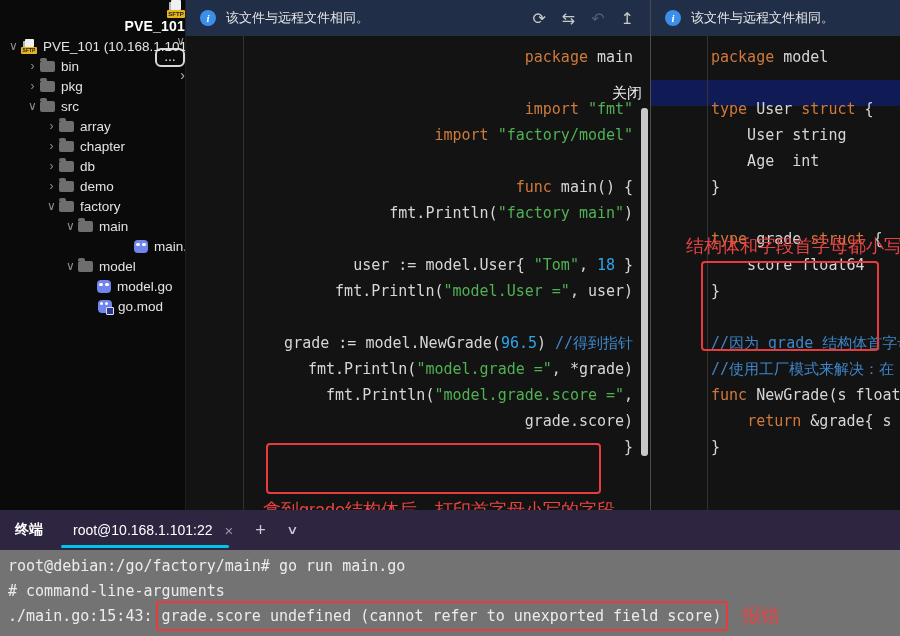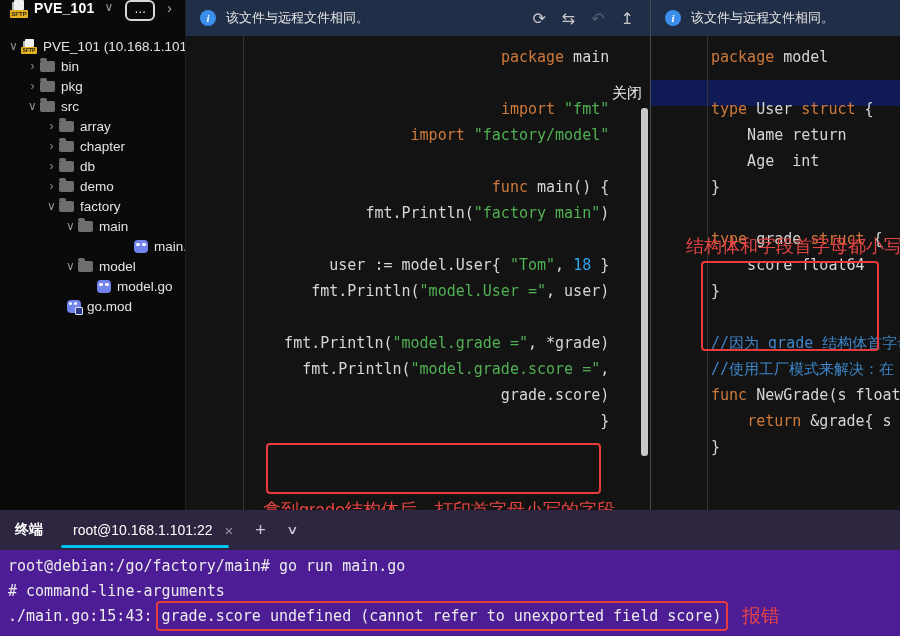--- a/index.html
+++ b/index.html
@@ -4,21 +4,21 @@
 <style>
   * { margin:0; padding:0; box-sizing:border-box; }
   html,body { background:#000; }
   #app {
     position:relative; width:900px; height:636px; overflow:hidden;
     background:#000; font-family:"Liberation Sans", sans-serif;
     color:#ddd; -webkit-font-smoothing:antialiased;
   }
   
   #sidebar { position:absolute; left:0; top:0; width:185px; height:510px; background:#0a0a0a; }
-  .sb-header { position:relative; height:36px; display:flex; align-items:flex-start; padding-left:10px; }
+  .sb-header { position:relative; height:36px; display:flex; align-items:flex-end; padding-left:10px;flex-direction:column; }
   .sb-title { font-weight:bold; font-size:14px; color:#fff; margin-left:6px; letter-spacing:.2px; }
   .sb-chev { color:#9a9a9a; font-size:12px; margin-left:10px; }
   .dots-btn { margin-left:12px; width:30px; height:21px; border:2px solid #d8d8d8; border-radius:6px;
     color:#fff; font-size:12px; line-height:15px; text-align:center; }
   .nav-chev { margin-left:12px; color:#b5b5b5; font-size:14px; }
   
   .sftp-ic { position:relative; width:18px; height:18px; flex:0 0 18px; }
   .sftp-ic .page { position:absolute; left:4px; top:0; width:10px; height:10px; background:#f0f0f0; border-radius:1px; box-shadow:-2px 2px 0 #b9b9b9; }
   .sftp-ic .badge { position:absolute; left:0; bottom:0; width:18px; height:8px; background:#e6b31e; border-radius:1px;
      color:#1a1a1a; font-size:6px; font-weight:bold; line-height:8px; text-align:center; font-family:"Liberation Sans",sans-serif; }
@@ -67,21 +67,21 @@
   #rbox { left:50px; top:225px; width:178px; height:90px; }
   
   #termbar { position:absolute; left:0; top:510px; width:900px; height:40px; background:#2e2640; display:flex; align-items:center; }
   #term-label { font-weight:bold; font-size:14px; color:#fff; margin-left:15px; }
   .term-tab { position:relative; margin-left:30px; height:40px; display:flex; align-items:center; }
   .term-tab .tab-txt { font-size:14px; color:#fff; }
   .tab-underline { position:absolute; left:-12px; bottom:2px; width:168px; height:3px; background:#00c4ee; border-radius:2px; }
   .tab-x { margin-left:12px; color:#9b93ad; font-size:15px; }
   .tab-plus { margin-left:22px; color:#cfc8dd; font-size:18px; }
   .tab-dd { margin-left:22px; color:#cfc8dd; font-size:12px; transform:scaleX(1.4); }
-  #terminal { position:absolute; left:0; top:550px; width:900px; height:86px; background:#4c1d95; }
+  #terminal { position:absolute; left:0; top:550px; width:900px; height:86px; background:#737373; }
   #term-lines { position:absolute; left:8px; top:4px; font-family:"DejaVu Sans Mono", monospace; font-size:15px; color:#ececec; }
   .tl { height:25px; line-height:25px; white-space:pre; }
   #tbox { left:156px; top:601px; width:572px; height:30px; }
   #tnote { left:742px; top:603px; font-size:19px;text-align:center; }
 </style>
 </head>
 <body>
 
 <div id="app">
 
@@ -158,21 +158,21 @@
         <div class="trow" style="padding-left: 63px;">
           <span class="chev">∨</span>
           <span class="fold-ic"></span>
           <span class="lbl">model</span>
         </div>
         <div class="trow" style="padding-left: 82px;">
           <span class="chev"></span>
           <span class="go-ic"></span>
           <span class="lbl">model.go</span>
         </div>
-        <div class="trow" style="padding-left: 52px; align-items: center;">
+        <div class="trow" style="padding-left: 83px; align-items: center;">
           <span class="chev"></span>
           <span class="gomod-ic"></span>
           <span class="lbl">go.mod</span>
         </div>
       </div>
   </div>
 
   <div id="panel-left" class="panel">
     <div class="infobar">
       <div class="info-ic">i</div>
@@ -192,20 +192,21 @@
           <div class="cl"></div>
           <div class="cl"><span class="tok-kw">import</span><span class="tok-pl"> </span><span class="tok-str">"fmt"</span></div>
           <div class="cl"><span class="tok-kw">import</span><span class="tok-pl"> </span><span class="tok-str">"factory/model"</span></div>
           <div class="cl"></div>
           <div class="cl"><span class="tok-kw">func</span><span class="tok-pl"> main() {</span></div>
           <div class="cl"><span class="tok-pl">    fmt.Println(</span><span class="tok-str">"factory main"</span><span class="tok-pl">)</span></div>
           <div class="cl"></div>
           <div class="cl"><span class="tok-pl">    user := model.User{ </span><span class="tok-str">"Tom"</span><span class="tok-pl">, </span><span class="tok-num">18</span><span class="tok-pl"> }</span></div>
           <div class="cl"><span class="tok-pl">    fmt.Println(</span><span class="tok-str">"model.User ="</span><span class="tok-pl">, user)</span></div>
           <div class="cl"></div>
+          <div class="cl"><span class="tok-pl">    grade := model.NewGrade(</span><span class="tok-num">96.5</span><span class="tok-pl">) </span><span class="tok-cm">//得到指针</span></div>
           <div class="cl"><span class="tok-pl">    fmt.Println(</span><span class="tok-str">"model.grade ="</span><span class="tok-pl">, *grade)</span></div>
           <div class="cl"><span class="tok-pl">    fmt.Println(</span><span class="tok-str">"model.grade.score ="</span><span class="tok-pl">,</span></div>
           <div class="cl"><span class="tok-pl">     grade.score)</span></div>
           <div class="cl"><span class="tok-pl">}</span></div>
         </div>
       <div class="vscroll"></div>
       <div id="lbox" class="ann-box"></div>
       <div id="lnote" class="ann-txt">拿到grade结构体后，打印首字母小写的字段</div>
     </div>
   </div>
@@ -215,21 +216,21 @@
       <div class="info-ic">i</div>
       <span class="info-txt">该文件与远程文件相同。</span>
     </div>
     <div class="code-area">
       <div class="hl-row"></div>
       <div class="gutterline"></div>
       <div class="code">
           <div class="cl"><span class="tok-kw">package</span><span class="tok-pl"> model</span></div>
           <div class="cl"></div>
           <div class="cl"><span class="tok-kw">type</span><span class="tok-pl"> User </span><span class="tok-kw">struct</span><span class="tok-pl"> {</span></div>
-          <div class="cl"><span class="tok-pl">    Name return</span></div>
+          <div class="cl"><span class="tok-pl">    User string</span></div>
           <div class="cl"><span class="tok-pl">    Age  int</span></div>
           <div class="cl"><span class="tok-pl">}</span></div>
           <div class="cl"></div>
           <div class="cl"><span class="tok-kw">type</span><span class="tok-pl"> grade </span><span class="tok-kw">struct</span><span class="tok-pl"> {</span></div>
           <div class="cl"><span class="tok-pl">    score float64</span></div>
           <div class="cl"><span class="tok-pl">}</span></div>
           <div class="cl"></div>
           <div class="cl"><span class="tok-cm">//因为 grade 结构体首字母小写</span></div>
           <div class="cl"><span class="tok-cm">//使用工厂模式来解决：在 </span></div>
           <div class="cl"><span class="tok-kw">func</span><span class="tok-pl"> NewGrade(s float64) *grade {</span></div>

